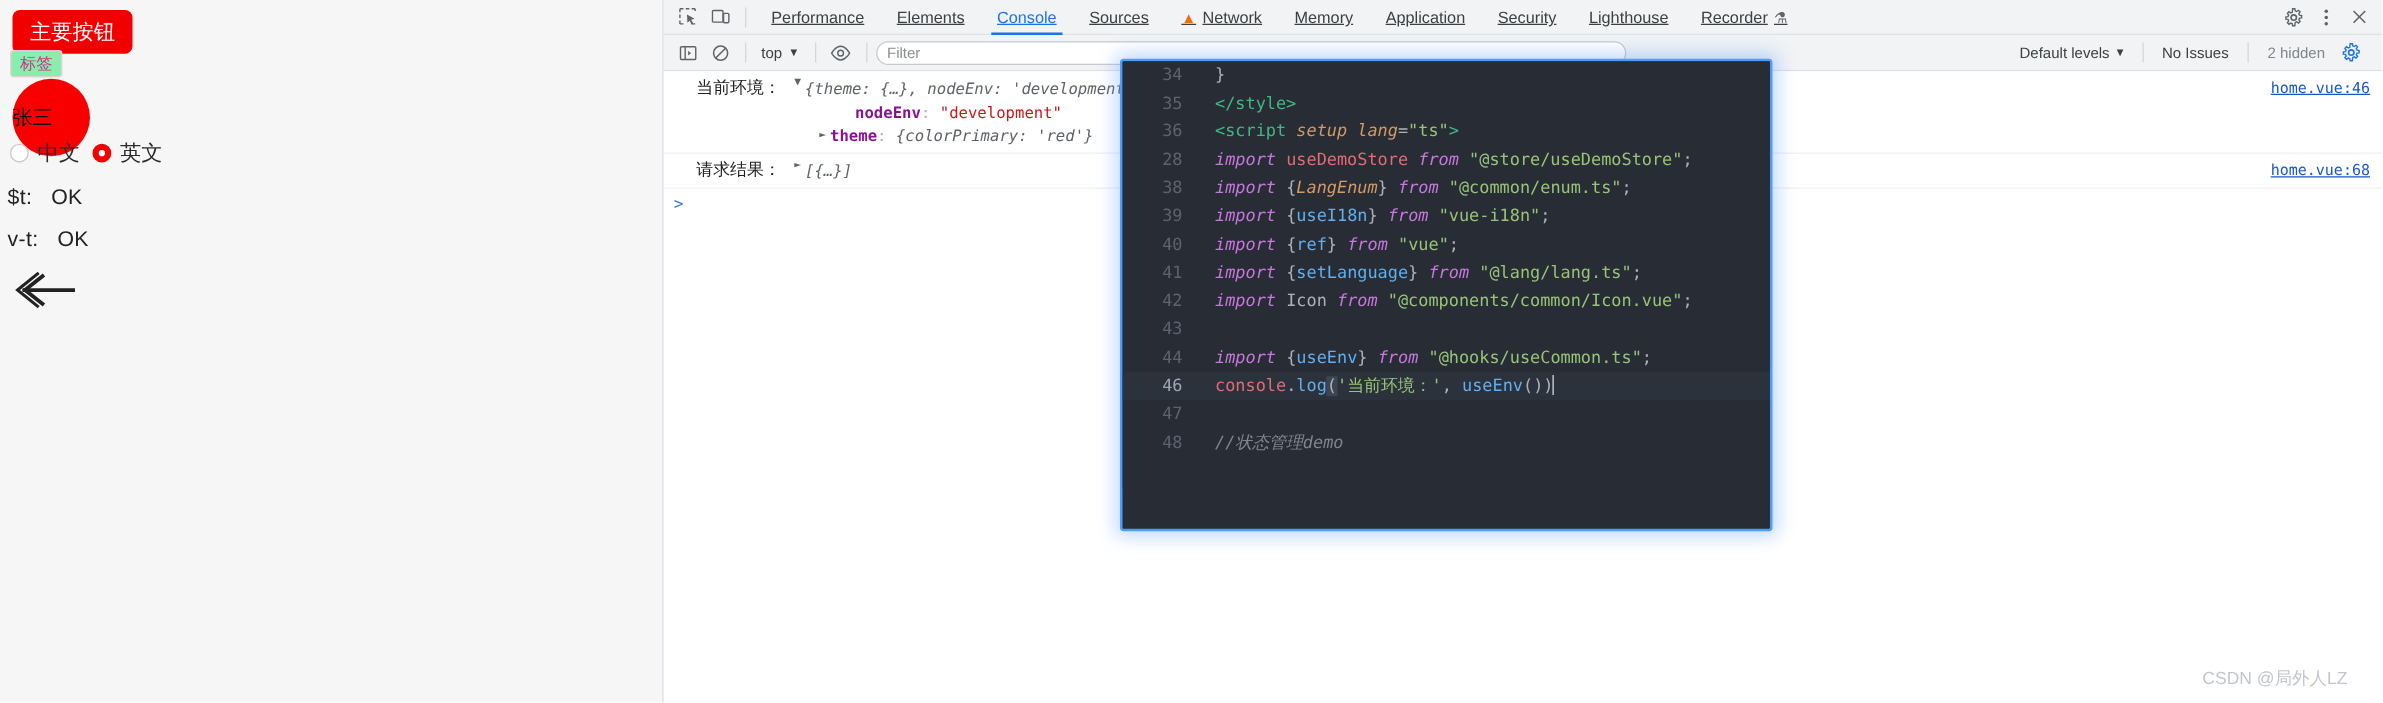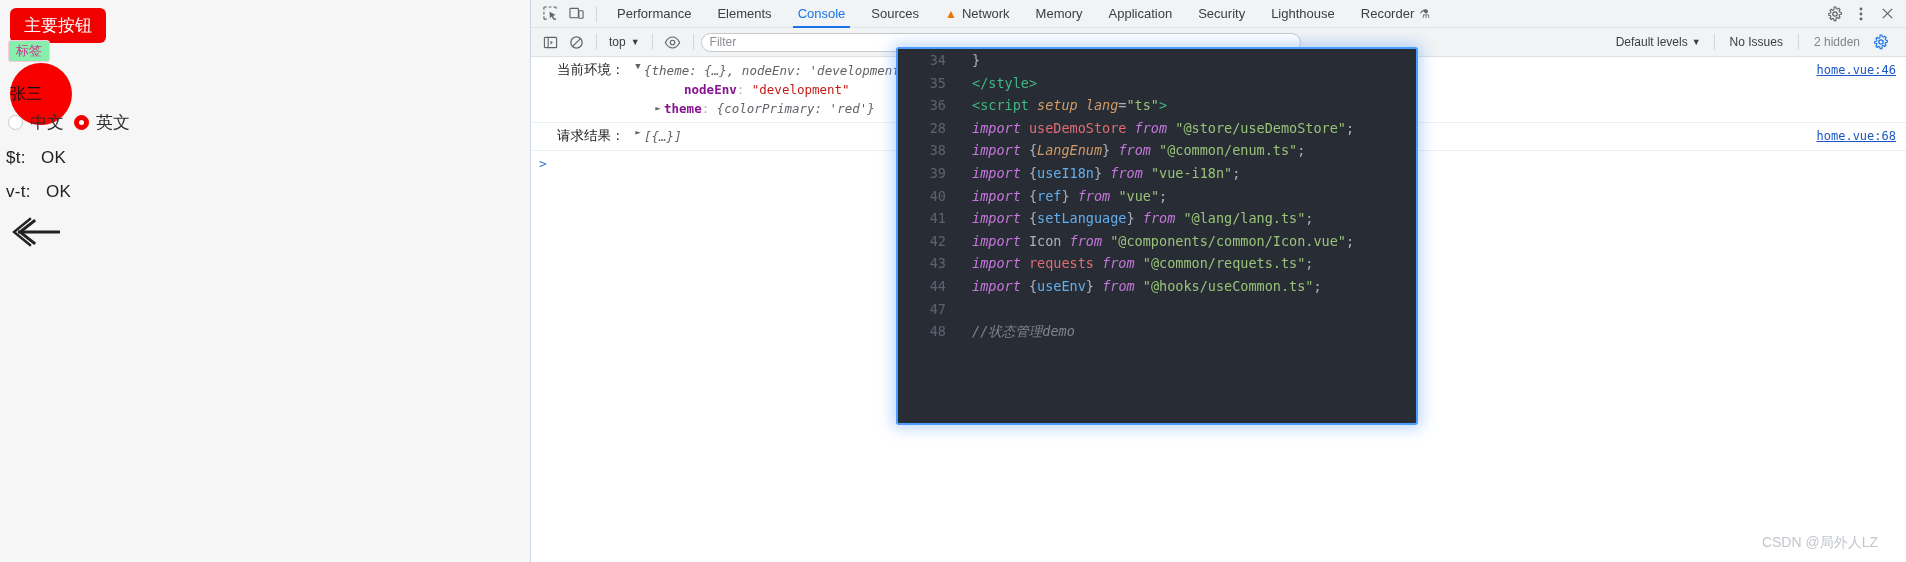--- a/index.html
+++ b/index.html
@@ -85,21 +85,21 @@
     display: flex; align-items: center; justify-content: center;
     cursor: pointer; color: #5f6368;
   }
   .vsep { width: 1px; height: 16px; background: #d4d7da; margin: 0 7px; }
   .dt-tabs { display: flex; align-items: center; height: 28px; }
   .dt-tab {
     position: relative;
     padding: 0 13px; height: 28px;
     display: flex; align-items: center; gap: 5px;
     font-size: 13px; color: #3c4043;
-    cursor: pointer; white-space: nowrap;
+    cursor: pointer; white-space: nowrap; text-decoration: underline;
   }
   .dt-tab.active { color: #1a73e8; }
   .dt-tab.active::after {
     content: ""; position: absolute; left: 8px; right: 8px; bottom: 0;
     height: 2px; background: #1a73e8;
   }
   .warn-tri { color: #e8710a; font-size: 12px; }
   .dt-right { margin-left: auto; display: flex; align-items: center; padding-right: 6px; }
 
   .dt-filterbar {
@@ -479,29 +479,32 @@
         <span class="code-txt"><span class="kw-imp">import</span> <span class="brace">{</span><span class="var-b">setLanguage</span><span class="brace">}</span> <span class="kw-from">from</span> <span class="str-g">"@lang/lang.ts"</span><span class="punct">;</span></span>
       </div>
 
       <div class="code-line">
         <span class="gutter">42</span>
         <span class="code-txt"><span class="kw-imp">import</span> <span class="ident2">Icon</span> <span class="kw-from">from</span> <span class="str-g">"@components/common/Icon.vue"</span><span class="punct">;</span></span>
       </div>
 
       <div class="code-line">
         <span class="gutter">43</span>
-        <span class="code-txt"><span class="kw-imp">import</span> <span class="ident">requests</span> <span class="kw-from">from</span> <span class="str-g">"@common/requets.ts"</span><span class="punct">;</span></span>
       </div>
 
       <div class="code-line">
         <span class="gutter">44</span>
         <span class="code-txt"><span class="kw-imp">import</span> <span class="brace">{</span><span class="var-b">useEnv</span><span class="brace">}</span> <span class="kw-from">from</span> <span class="str-g">"@hooks/useCommon.ts"</span><span class="punct">;</span></span>
       </div>
 
 
+      <div class="code-line cur">
+        <span class="gutter cur">46</span>
+        <span class="code-txt"><span class="ident">console</span><span class="punct">.</span><span class="fn">log</span><span class="sel">(</span><span class="str-g">'当前环境：'</span><span class="punct">, </span><span class="var-b">useEnv</span><span class="punct">()</span><span class="punct">)</span><span class="caret"></span></span>
+      </div>
 
       <div class="code-line">
         <span class="gutter">47</span>
         <span class="code-txt"></span>
       </div>
 
       <div class="code-line">
         <span class="gutter">48</span>
         <span class="code-txt comment">//状态管理demo</span>
       </div>

